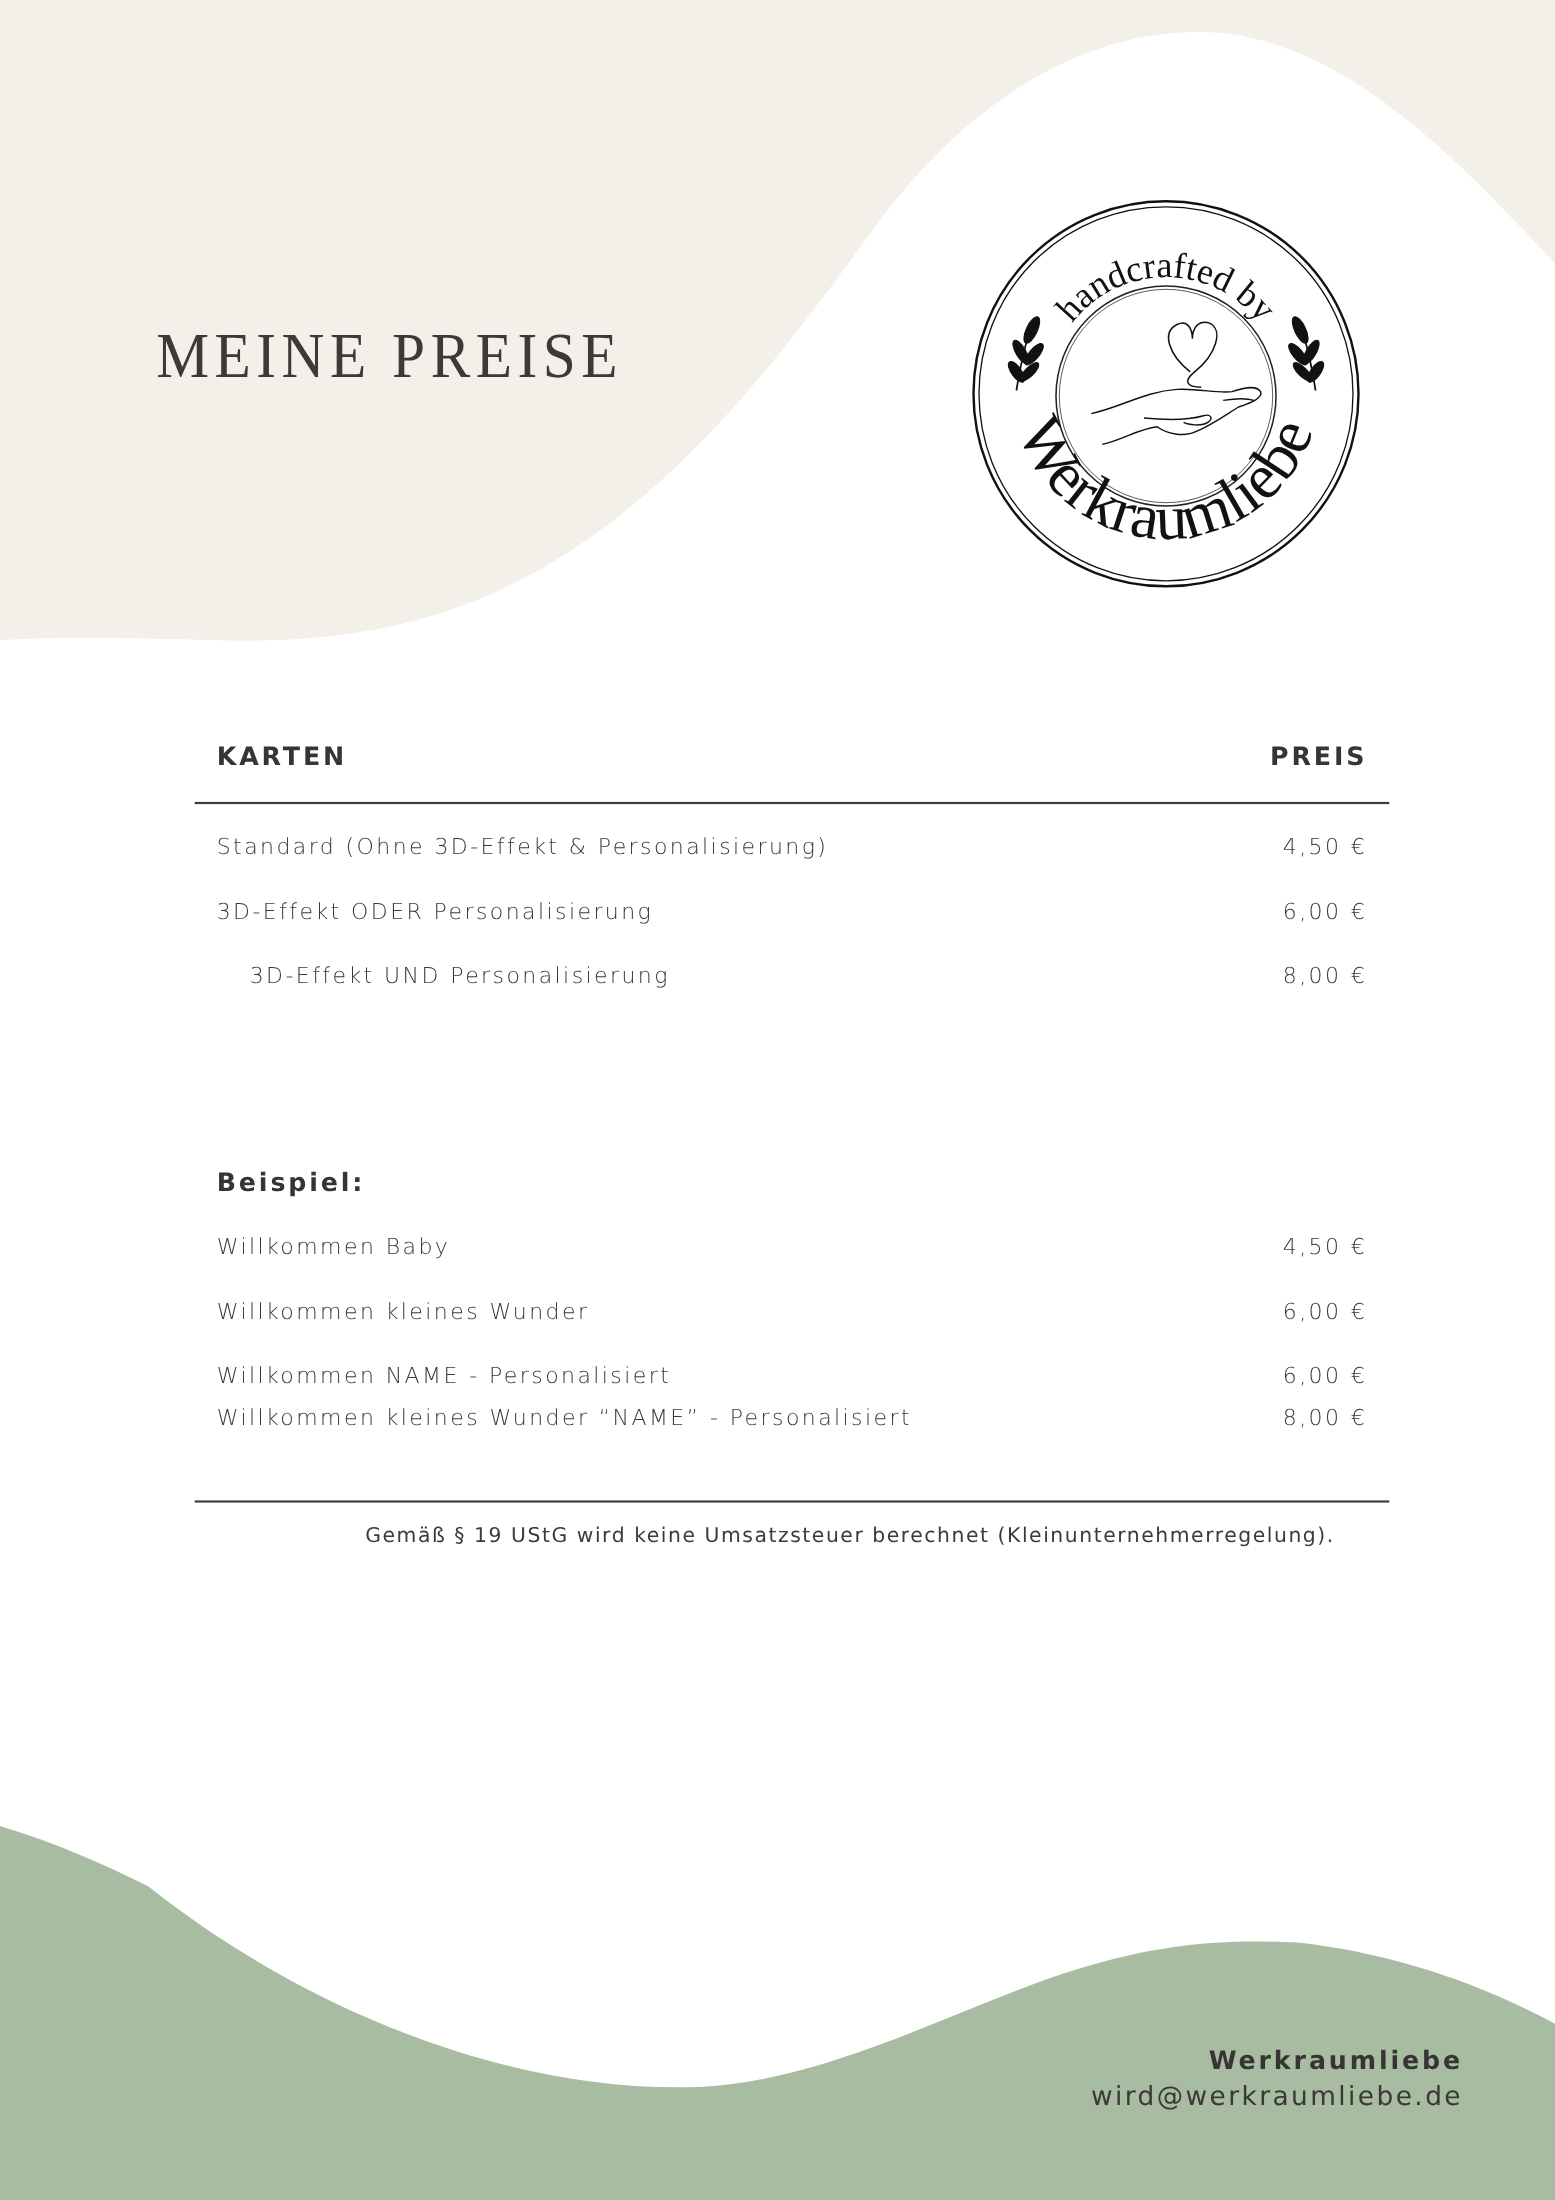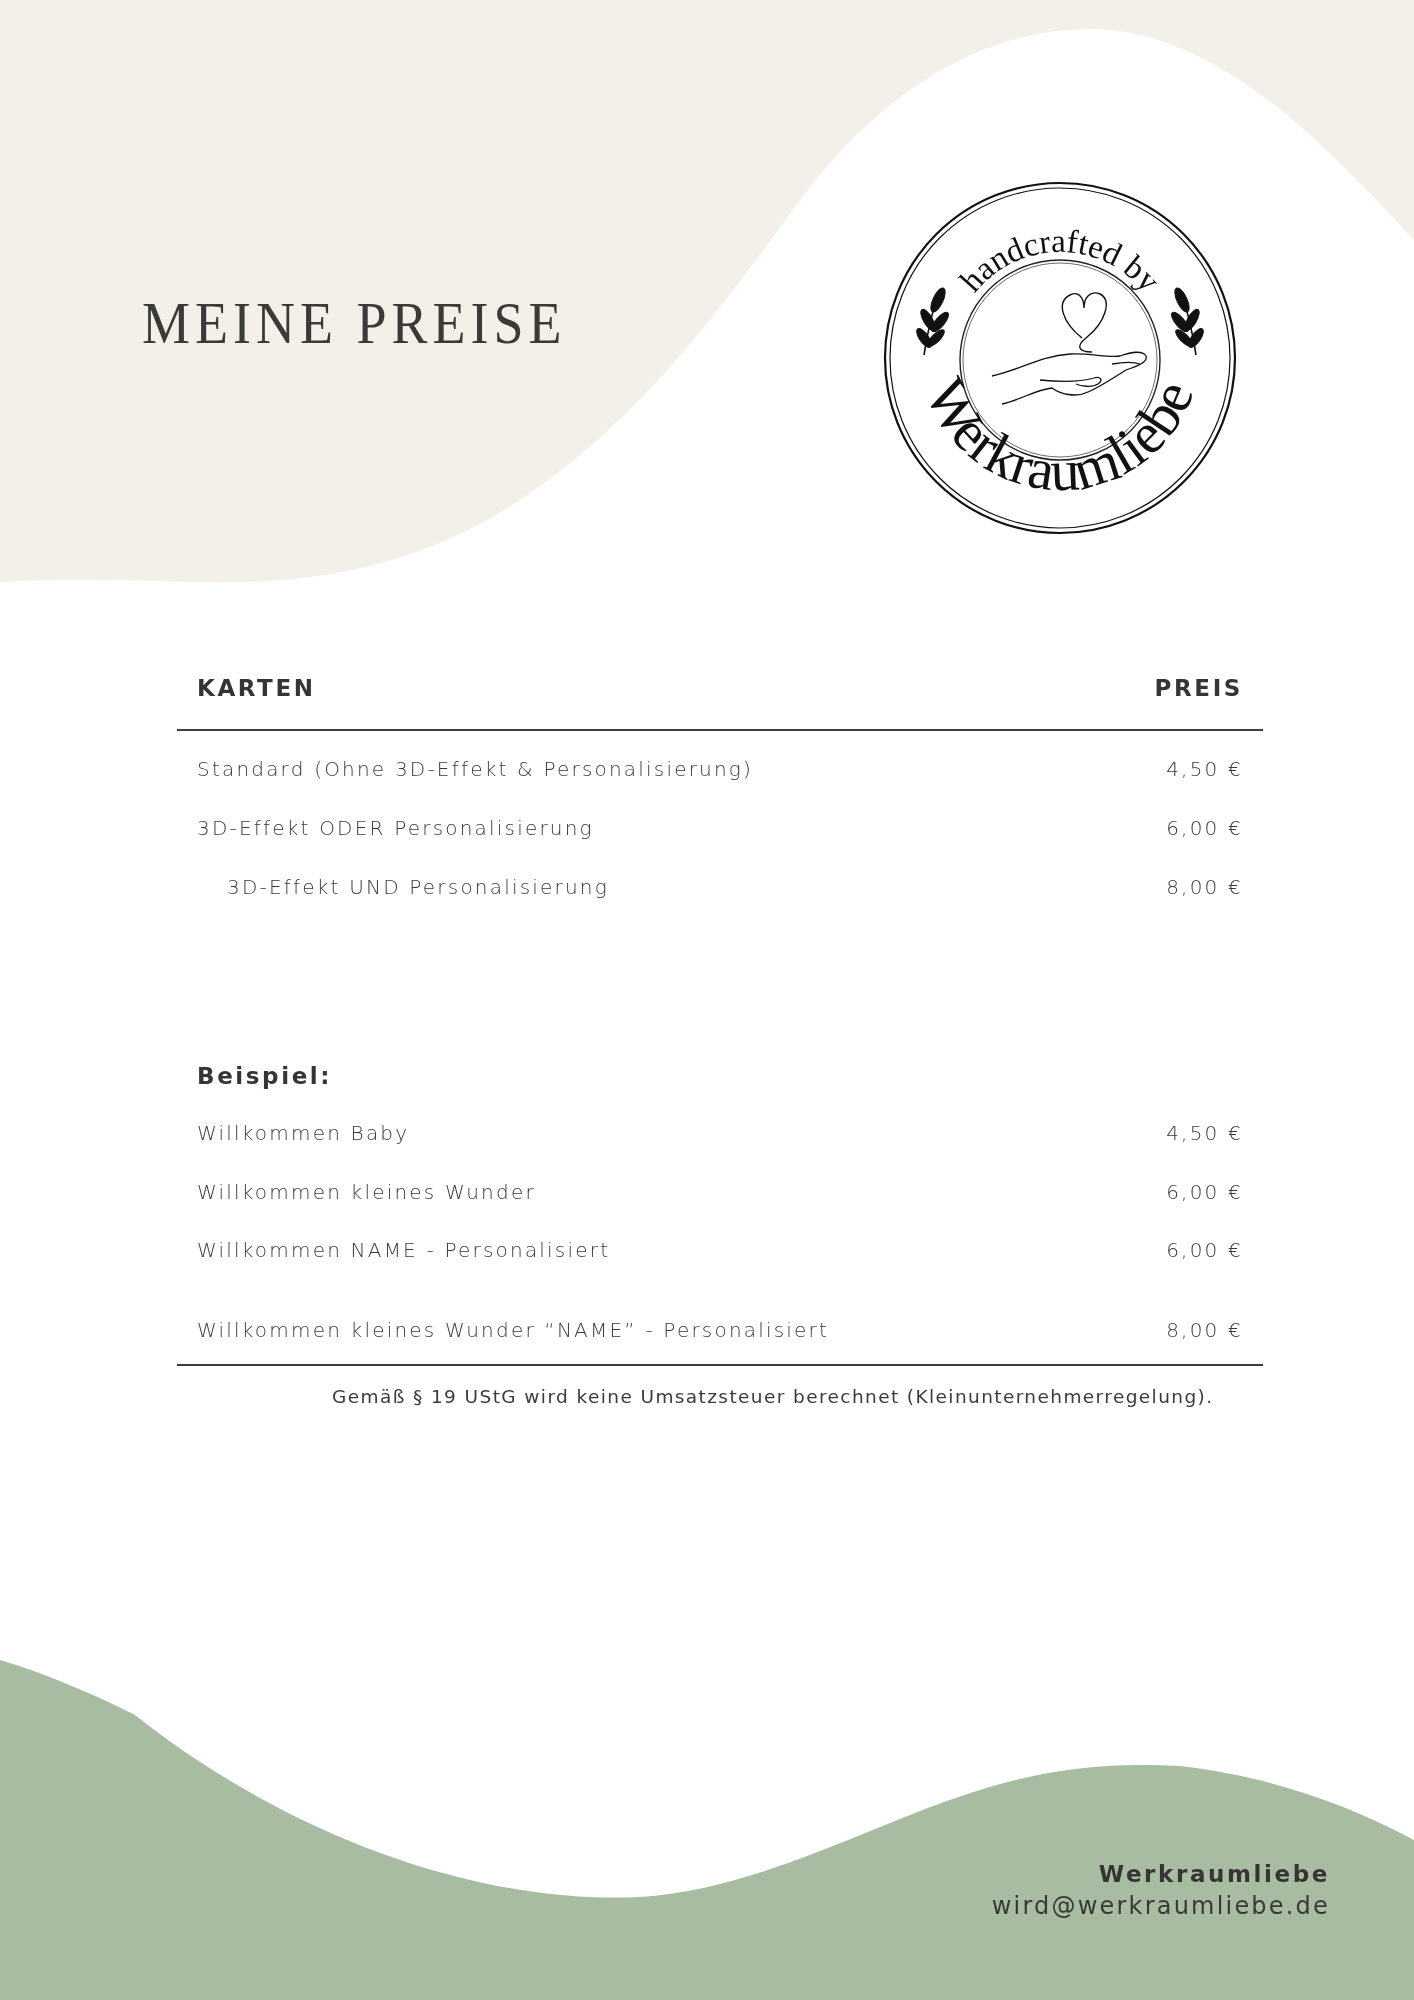--- a/index.html
+++ b/index.html
@@ -123,21 +123,21 @@
     <span>4,50 €</span>
   </div>
   <div class="row" style="top:1180px;align-items:flex-end;">
     <span>Willkommen kleines Wunder</span>
     <span>6,00 €</span>
   </div>
   <div class="row" style="top:1238px;">
     <span>Willkommen NAME - Personalisiert</span>
     <span>6,00 €</span>
   </div>
-  <div class="row" style="top:1318px;">
+  <div class="row" style="top:1276px;">
     <span>Willkommen kleines Wunder “NAME” - Personalisiert</span>
     <span>8,00 €</span>
   </div>
   <div class="rule" style="top:1364px;"></div>
 </div>
 
 <div class="layer note">Gemäß § 19 UStG wird keine Umsatzsteuer berechnet (Kleinunternehmerregelung).</div>
 
 <div class="layer footer">
   <div class="brand">Werkraumliebe</div>

